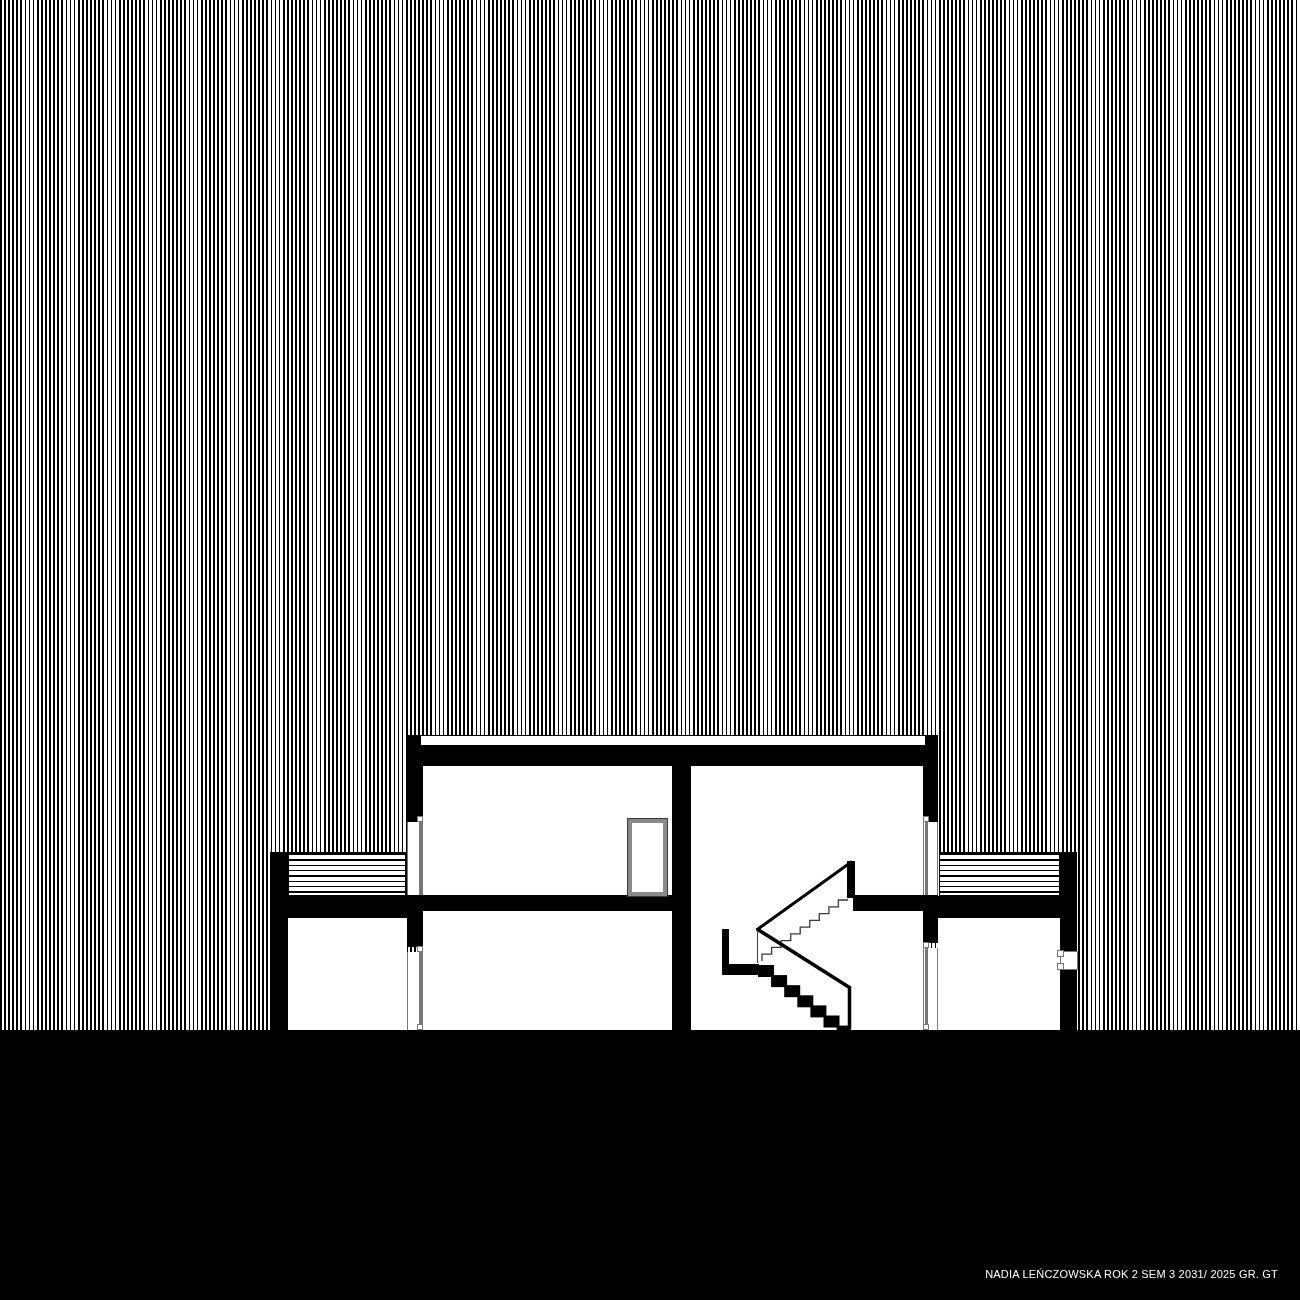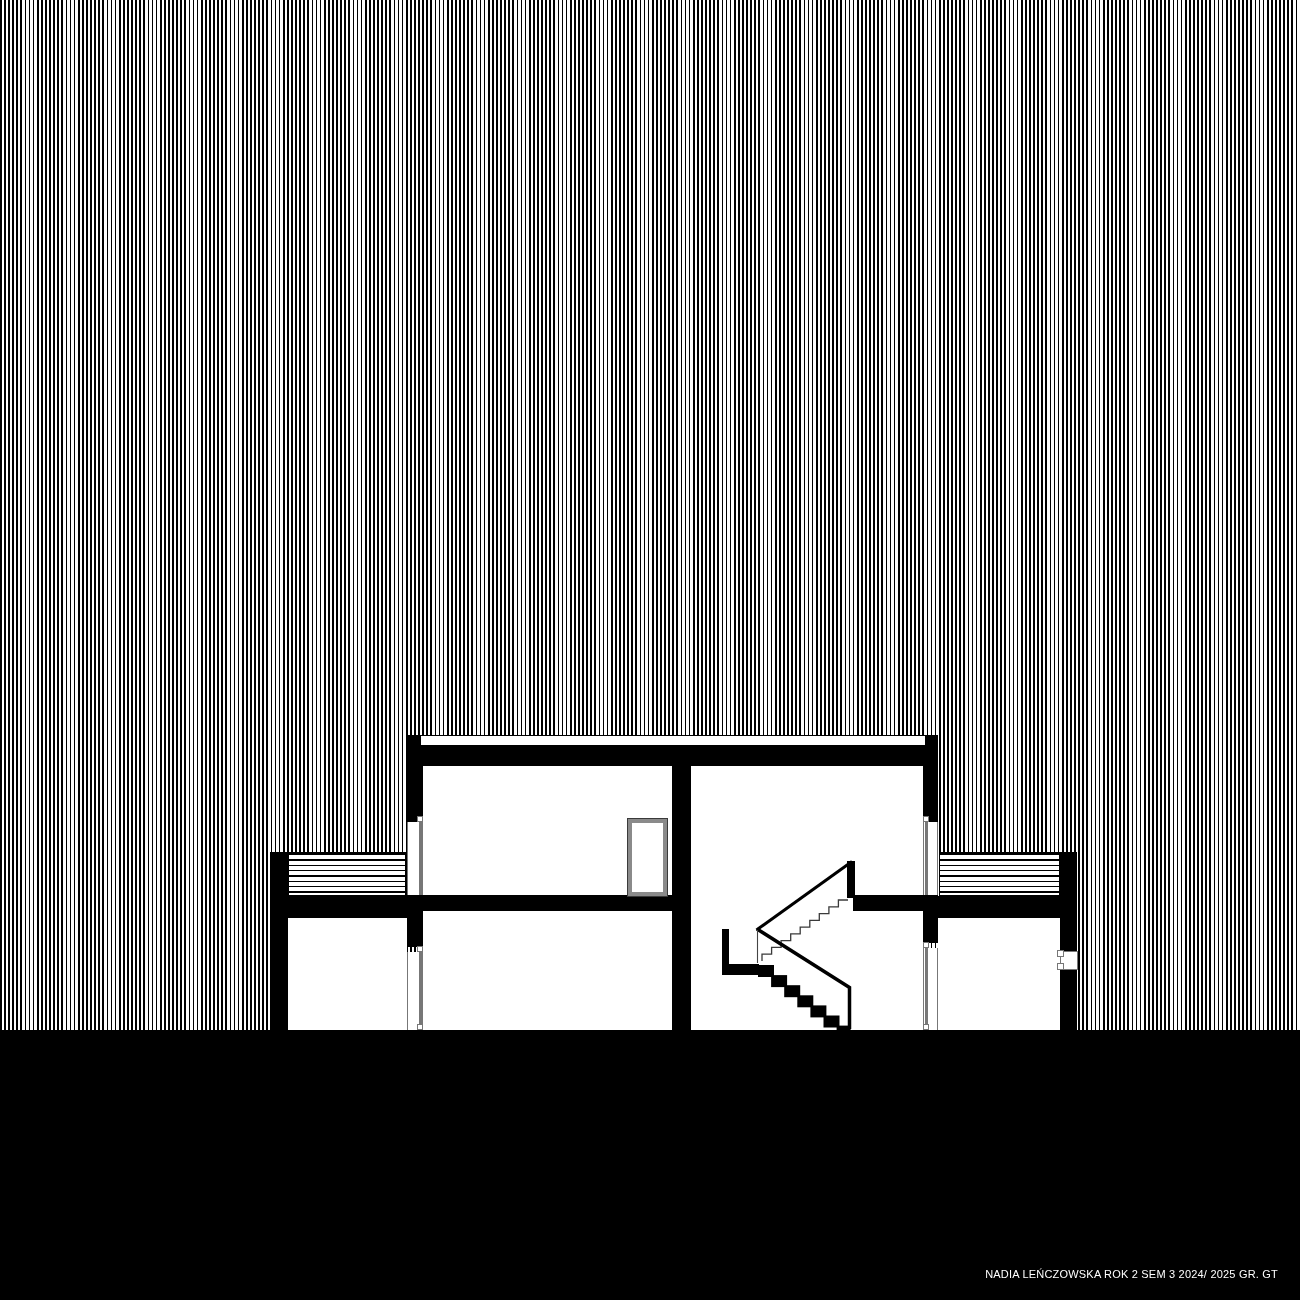--- a/index.html
+++ b/index.html
@@ -144,15 +144,15 @@
       <rect x="758" y="965" width="16" height="12"></rect>
       <rect x="771.1" y="975.1" width="16" height="12"></rect>
       <rect x="784.2" y="985.2" width="16" height="12"></rect>
       <rect x="797.3" y="995.3" width="16" height="12"></rect>
       <rect x="810.4" y="1005.4" width="16" height="12"></rect>
       <rect x="823.5" y="1015.5" width="16" height="12"></rect>
       <rect x="836.6" y="1025.6" width="14" height="12"></rect>
     </g>
   </svg>
 
-  <div class="caption">NADIA LEŃCZOWSKA ROK 2 SEM 3 2024/ 2025 GR. GT</div>
+  <div class="caption">NADIA LEŃCZOWSKA ROK 2 SEM 3 2031/ 2025 GR. GT</div>
 
 </div>
 
 </body></html>

